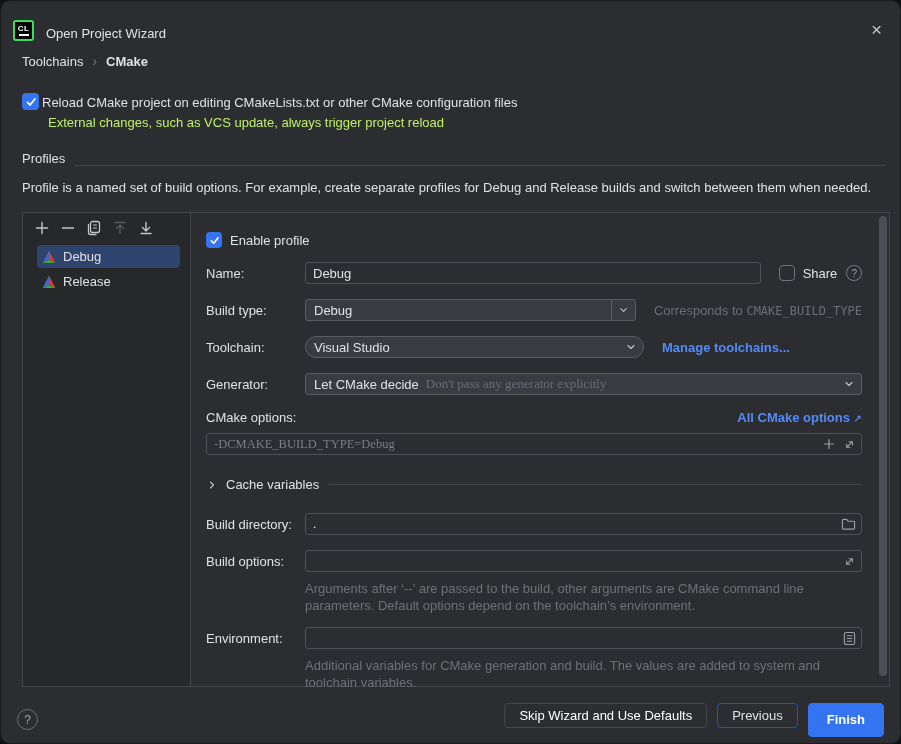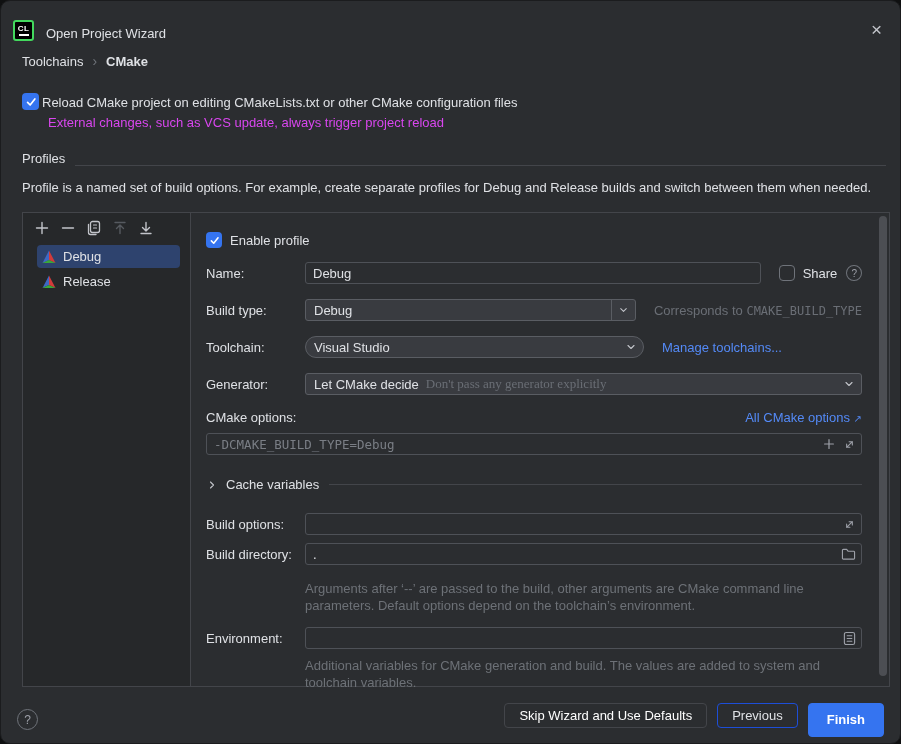--- a/index.html
+++ b/index.html
@@ -19,21 +19,21 @@
   .content { padding:0 14px 0 21px; }
   .breadcrumb { display:flex; align-items:center; gap:9px; margin-top:12px; }
   .breadcrumb .sep { color:#6f737a; font-size:14px; }
   .breadcrumb .crumb-last { font-weight:bold; }
 
   .checkbox { width:17px; height:17px; border-radius:4px; flex-shrink:0; display:flex; align-items:center; justify-content:center; }
   .checkbox.checked { background:#3574f0; }
   .checkbox.unchecked { background:transparent; border:1px solid #6f737a; }
 
   .reload-row { display:flex; align-items:flex-end; gap:3px; margin-top:24px; }
-  .reload-hint { color:#d946ef; margin:5px 0 0 26px; }
+  .reload-hint { color:#bef264; margin:5px 0 0 26px; }
 
   .section-sep { display:flex; align-items:flex-end; margin-top:21px; }
   .section-sep .line { flex:1; height:1px; background:#43454a; margin-left:10px; }
 
   .profiles-desc { margin-top:13px; line-height:18px; max-width:862px; color:#dfe1e5; }
 
   
   .panel { position:relative; margin-top:15px; width:868px; height:475px; border:1px solid #43454a; display:flex; background:#2b2d30; }
   .plist { width:168px; background:#26282a; border-right:1px solid #43454a; flex-shrink:0; }
   .plist-toolbar { height:29px; display:flex; align-items:center; gap:10px; padding-left:11px; }
@@ -41,30 +41,30 @@
   .plist-items { padding:3px 10px 0 14px; }
   .plist-item { height:23px; display:flex; align-items:center; gap:7px; padding-left:5px; border-radius:4px; margin-bottom:2px; cursor:pointer; }
   .plist-item.selected { background:#2e436e; }
 
   .form { flex:1; padding:19px 27px 0 15px; min-width:0; }
   .frow { display:flex; align-items:center; margin-bottom:15px; }
   .flabel { width:99px; flex-shrink:0; color:#dfe1e5; }
 
   .text-input { height:22px; background:transparent; border:1px solid #4e5157; border-radius:3px; color:#dfe1e5; font-family:"Liberation Sans","DejaVu Sans",sans-serif; font-size:13px; padding:0 7px; outline:none; }
   .input-wrap { position:relative; display:flex; align-items:center; }
-  .input-wrap .text-input { width:100%; }
+  .input-wrap .text-input { width:100%;font-family:Liberation Serif, serif; }
   .trail-icons { position:absolute; right:6px; display:flex; align-items:center; gap:7px; }
 
   .dropdown { height:22px; background:#393b40; border:1px solid #5a5d63; border-radius:3px; display:flex; align-items:center; padding-left:8px; cursor:pointer; position:relative; }
   .dropdown .chev { margin-left:auto; display:flex; align-items:center; padding:0 6px; height:100%; }
   .dropdown .chev.boxed { border-left:1px solid #5a5d63; width:24px; justify-content:center; }
 
   .hint-inline { margin-left:18px; color:#6a6e75; white-space:nowrap; }
   .mono { font-family:"DejaVu Sans Mono","Liberation Mono",monospace; font-size:12px; }
-  .link { color:#548af7; cursor:pointer; }
+  .link { color:#548af7; cursor:pointer;font-weight:bold; }
 
   .cmake-opts-label-row { display:flex; align-items:center; margin-bottom:8px; }
   .cmake-opts-label-row .right { margin-left:auto; }
   .ext-arrow { font-size:10px; }
   .cmake-opts-field { margin-bottom:22px; }
   .cmake-opts-field .text-input { color:#7a7e85; }
 
   .cache-row { display:flex; align-items:center; margin-bottom:21px; margin-top:21px; cursor:pointer; }
   .cache-row .line { flex:1; height:1px; background:#43454a; margin-left:10px; }
   .cache-row .cv-text { margin-left:8px; }
@@ -254,39 +254,39 @@
         </div>
 
         <div class="cache-row">
           <svg width="12" height="12" viewBox="0 0 16 16">
               <path d="M6 4 L10 8 L6 12" stroke="#c2c4ca" stroke-width="1.5" fill="none" stroke-linecap="round" stroke-linejoin="round"></path>
             </svg>
           <span class="cv-text">Cache variables</span>
           <div class="line"></div>
         </div>
 
+        <div class="frow">
+          <div class="flabel">Build directory:</div>
+          <div class="input-wrap" style="flex:1;">
+            <input class="text-input" value="." style="">
+            <div class="trail-icons">
+              <svg width="15" height="14" viewBox="0 0 16 15">
+                  <path d="M1.5 3.5 a1 1 0 0 1 1 -1 H6 l1.5 2 H13.5 a1 1 0 0 1 1 1 V12 a1 1 0 0 1 -1 1 H2.5 a1 1 0 0 1 -1 -1 Z" stroke="#9da0a8" stroke-width="1.2" fill="none" stroke-linejoin="round"></path>
+                </svg>
+            </div>
+          </div>
+        </div>
+
         <div class="frow" style="margin-bottom:8px;">
           <div class="flabel">Build options:</div>
           <div class="input-wrap" style="flex:1;">
             <input class="text-input" style="">
             <div class="trail-icons">
               <svg width="13" height="13" viewBox="0 0 16 16">
                   <path d="M4.5 11.5 L11.5 4.5 M7.5 4.5 H11.5 V8.5 M8.5 11.5 H4.5 V7.5" stroke="#9da0a8" stroke-width="1.3" fill="none" stroke-linecap="round" stroke-linejoin="round"></path>
-                </svg>
-            </div>
-          </div>
-        </div>
-
-        <div class="frow">
-          <div class="flabel">Build directory:</div>
-          <div class="input-wrap" style="flex:1;">
-            <input class="text-input" value="." style="">
-            <div class="trail-icons">
-              <svg width="15" height="14" viewBox="0 0 16 15">
-                  <path d="M1.5 3.5 a1 1 0 0 1 1 -1 H6 l1.5 2 H13.5 a1 1 0 0 1 1 1 V12 a1 1 0 0 1 -1 1 H2.5 a1 1 0 0 1 -1 -1 Z" stroke="#9da0a8" stroke-width="1.2" fill="none" stroke-linejoin="round"></path>
                 </svg>
             </div>
           </div>
         </div>
         <div class="helper" style="margin-top:0;">Arguments after ‘--’ are passed to the build, other arguments are CMake command line parameters. Default options depend on the toolchain’s environment.</div>
 
         <div class="frow" style="margin-bottom:8px;">
           <div class="flabel">Environment:</div>
           <div class="input-wrap" style="flex:1;">
             <input class="text-input" style="">

